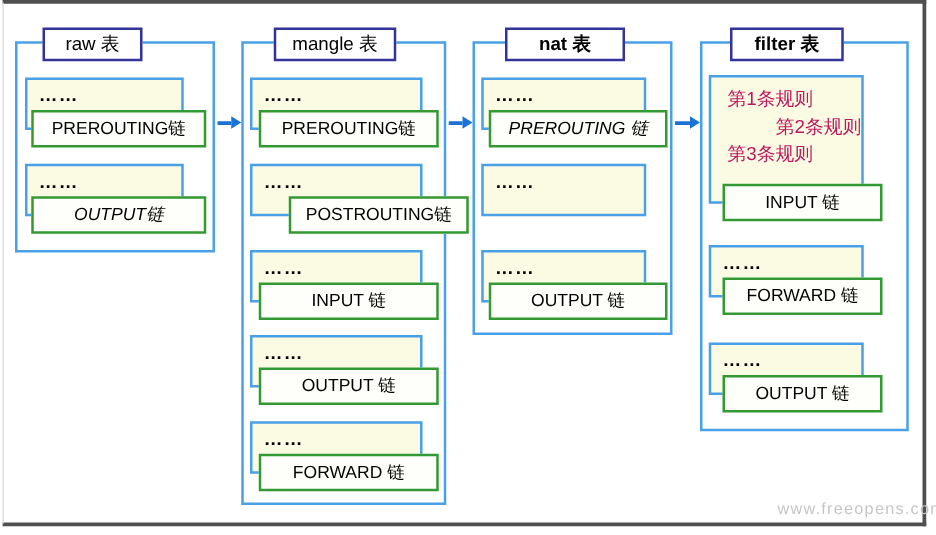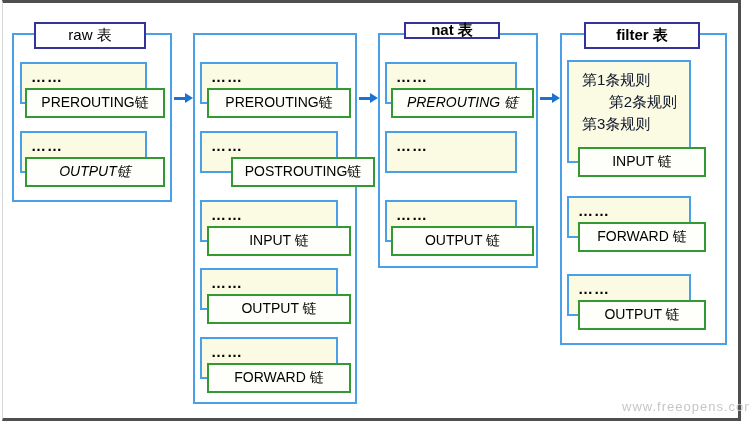--- a/index.html
+++ b/index.html
@@ -24,21 +24,21 @@
   .title.bold{font-weight:bold;}
   .cream{
     position:absolute;box-sizing:border-box;background:#fbfbe4;
     border:2px solid #49a0e6;z-index:1;
     padding:5px 0 0 9px;
   }
   .dots{
     font-weight:bold;font-size:15px;line-height:16px;letter-spacing:1px;color:#000;
   }
   .rules{
-    font-size:15px;line-height:20px;color:#0f172a;margin:3px 12px 2px 4px;
+    font-size:15px;line-height:20px;color:#be185d;margin:3px 0 2px 4px;
   }
   .chain{
     position:absolute;box-sizing:border-box;background:#fefefa;
     border:2px solid #339933;z-index:2;font-size:14px;
     display:flex;align-items:center;justify-content:center;white-space:nowrap;
   }
   .arrow{position:absolute;height:3px;background:#1a73d2;z-index:4;}
   .arrow .head{
     position:absolute;right:-8px;top:-4px;width:0;height:0;
     border-left:8px solid #1a73d2;border-top:5px solid transparent;border-bottom:5px solid transparent;
@@ -47,37 +47,40 @@
     position:absolute;left:622px;top:399px;font-size:13px;color:#c6c6c6;z-index:6;letter-spacing:1px;
   }
 </style>
 </head>
 <body>
 
 <div id="stage">
   <div class="frame"></div>
 
   <div class="container" style="left:12px;top:33px;width:160px;height:169px;"></div>
-  <div class="title" style="left:34px;top:22px;width:112px;height:27px;align-items:center;">
+  <div class="title" style="left:34px;top:22px;width:80px;height:27px;align-items:center;">
       <span>raw 表</span>
     </div>
   <div class="cream" style="left:20px;top:62px;width:127px;height:42px;">
     <div class="dots">……</div>
   </div>
   <div class="chain" style="left:25px;top:88px;width:140px;height:30px;">PREROUTING链</div>
   <div class="cream" style="left:20px;top:131px;width:127px;height:42px;">
     <div class="dots">……</div>
   </div>
   <div class="chain" style="left:25px;top:157px;width:140px;height:30px;font-style:italic;">OUTPUT链</div>
 
   <div class="arrow" style="left:174px;top:97px;width:11px;">
       <span class="head"></span>
     </div>
 
   <div class="container" style="left:193px;top:33px;width:164px;height:371px;"></div>
+  <div class="title" style="left:219px;top:22px;width:98px;height:27px;">
+      <span>mangle 表</span>
+    </div>
   <div class="cream" style="left:200px;top:62px;width:138px;height:42px;">
     <div class="dots">……</div>
   </div>
   <div class="chain" style="left:207px;top:88px;width:144px;height:30px;">PREROUTING链</div>
   <div class="cream" style="left:200px;top:131px;width:138px;height:42px;">
     <div class="dots">……</div>
   </div>
   <div class="chain" style="left:207px;top:157px;width:144px;height:30px;margin-left:24px;">POSTROUTING链</div>
   <div class="cream" style="left:200px;top:200px;width:138px;height:42px;">
     <div class="dots">……</div>
@@ -90,41 +93,41 @@
   <div class="cream" style="left:200px;top:337px;width:138px;height:42px;">
     <div class="dots">……</div>
   </div>
   <div class="chain" style="left:207px;top:363px;width:144px;height:30px;">FORWARD 链</div>
 
   <div class="arrow" style="left:359px;top:97px;width:11px;">
       <span class="head"></span>
     </div>
 
   <div class="container" style="left:378px;top:33px;width:160px;height:235px;"></div>
-  <div class="title bold" style="left:404px;top:22px;width:96px;height:17px;text-align:right;">
+  <div class="title bold" style="left:404px;top:22px;width:96px;height:27px;text-align:right;">
       <span>nat 表</span>
     </div>
   <div class="cream" style="left:385px;top:62px;width:132px;height:42px;">
     <div class="dots">……</div>
   </div>
   <div class="chain" style="left:391px;top:88px;width:143px;height:30px;font-style:italic;">PREROUTING 链</div>
   <div class="cream" style="left:385px;top:131px;width:132px;height:42px;">
     <div class="dots">……</div>
   </div>
   <div class="cream" style="left:385px;top:200px;width:132px;height:42px;">
     <div class="dots">……</div>
   </div>
   <div class="chain" style="left:391px;top:226px;width:143px;height:30px;">OUTPUT 链</div>
 
   <div class="arrow" style="left:540px;top:97px;width:12px;">
       <span class="head"></span>
     </div>
 
   <div class="container" style="left:560px;top:33px;width:167px;height:312px;"></div>
-  <div class="title bold" style="left:584px;top:22px;width:116px;height:27px;">
+  <div class="title bold" style="left:584px;top:22px;width:91px;height:27px;">
       <span>filter 表</span>
     </div>
   <div class="cream" style="left:567px;top:60px;width:124px;height:103px;">
     <div class="rules">第1条规则</div>
     <div class="rules" style="margin-top:0;text-align:right;">第2条规则</div>
     <div class="rules" style="margin-top:0;">第3条规则</div>
     <div class="dots" style="margin-left:4px;margin-top:4px;">……</div>
   </div>
   <div class="chain" style="left:578px;top:147px;width:128px;height:30px;">INPUT 链</div>
   <div class="cream" style="left:567px;top:196px;width:124px;height:42px;">

